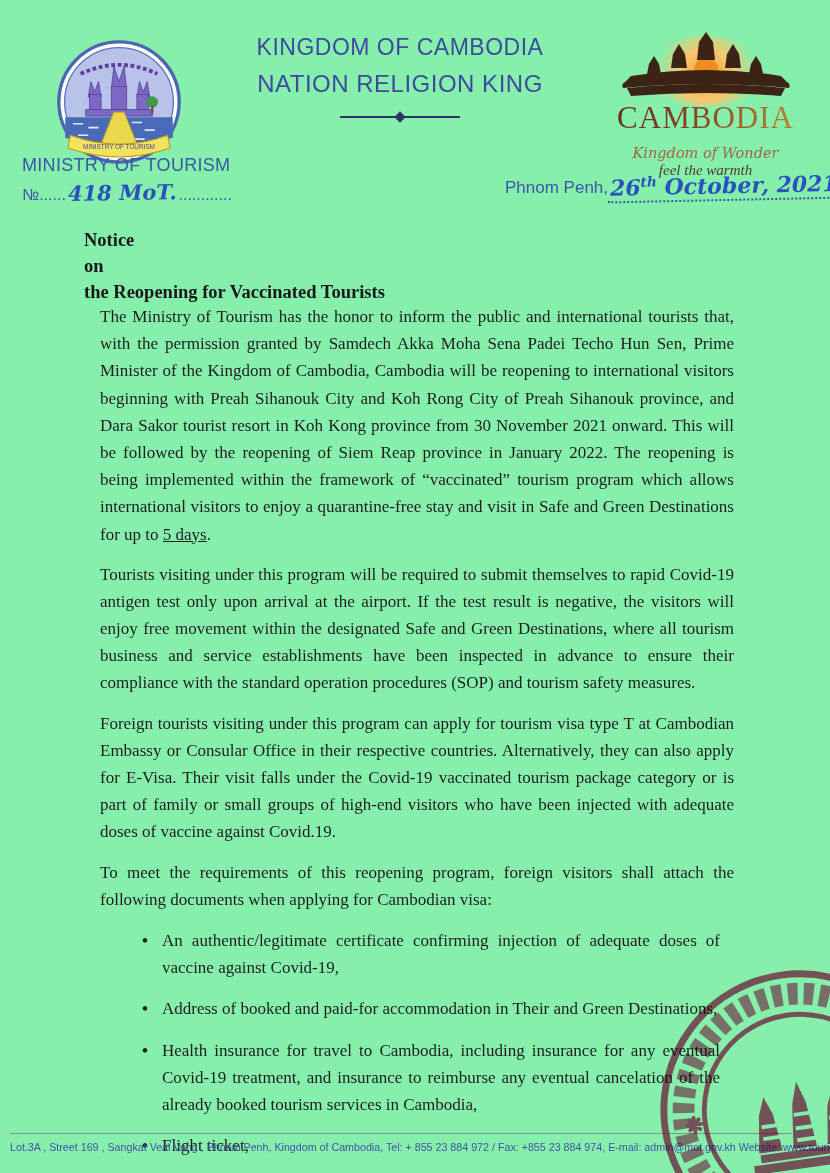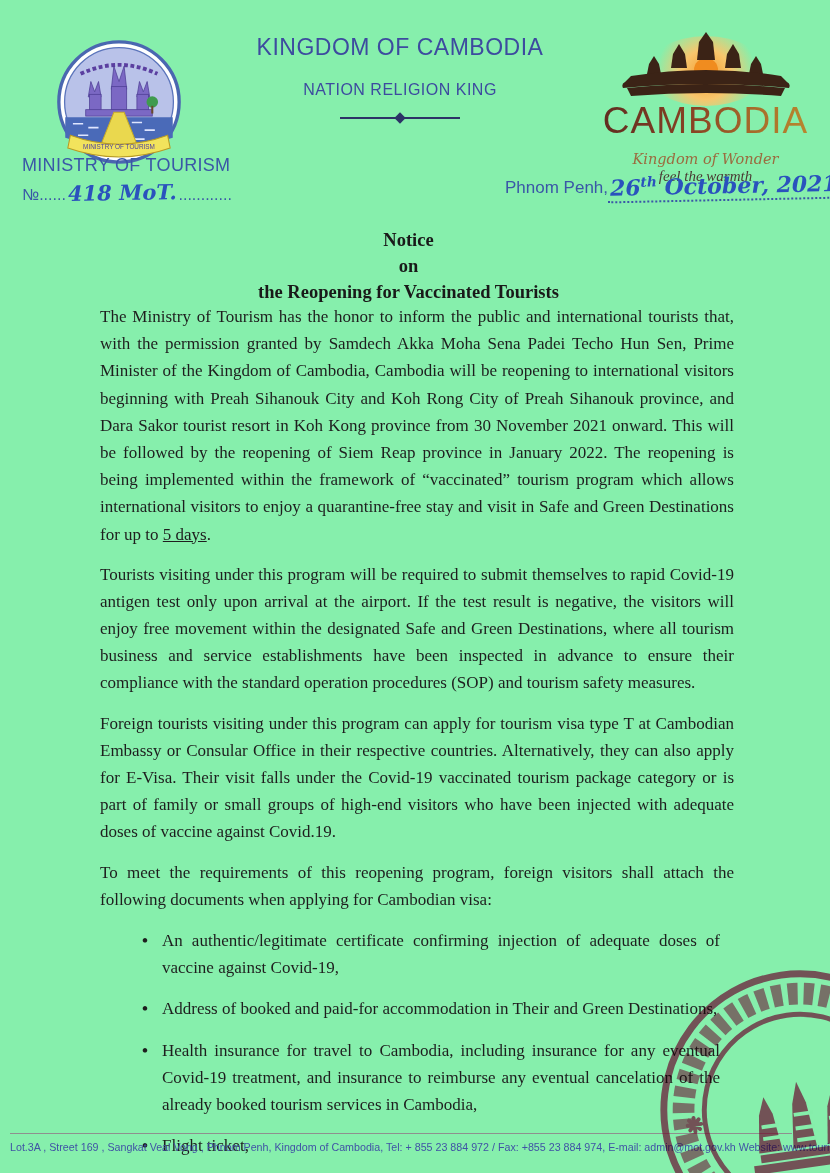--- a/index.html
+++ b/index.html
@@ -13,35 +13,35 @@
     font-family:"Liberation Serif", serif;
     color:#1f1f1f;
   }
   
   .header{position:absolute;top:0;left:0;width:100%;height:215px;}
   .kingdom-block{
     position:absolute;top:34px;left:225px;width:350px;text-align:center;
     font-family:"Liberation Sans", sans-serif;color:#3d4b9f;
   }
   .kingdom-title{font-size:23px;letter-spacing:.5px;}
-  .kingdom-motto{font-size:16px;margin-top:20px;letter-spacing:.5px;}
+  .kingdom-motto{font-size:24px;margin-top:9px;letter-spacing:.5px;}
   .ornament{position:relative;width:120px;height:10px;margin:14px auto 0;}
   .ornament .line{position:absolute;top:4px;left:0;width:100%;height:1.5px;background:#2c3366;}
   .ornament .mid{position:absolute;top:1px;left:50%;width:8px;height:8px;margin-left:-4px;
     background:#2c3366;transform:rotate(45deg);}
   
   .emblem{position:absolute;top:38px;left:55px;width:128px;height:128px;}
   
   .cam-logo{position:absolute;top:30px;left:598px;width:215px;text-align:center;}
   .cam-silhouette{position:relative;width:190px;height:78px;margin:0 auto;}
   .cam-glow{position:absolute;left:35px;top:6px;width:120px;height:70px;border-radius:50%;
     background:radial-gradient(circle at 50% 55%, #f49b2e 0%, #f8c66d 35%, rgba(248,198,109,0) 70%);}
   .cam-svg{position:absolute;left:0;top:0;}
   .cam-wordmark{
-    font-family:Liberation Sans, sans-serif;font-size:37px;letter-spacing:1px;line-height:1;
+    font-family:Liberation Serif, serif;font-size:31px;letter-spacing:1px;line-height:1;
     color:#6d3320;margin-top:-6px;
     background:linear-gradient(90deg,#5e2b20 0%,#8a4324 45%,#a96f2b 75%,#b98a2f 100%);
     -webkit-background-clip:text;background-clip:text;
   }
   @supports ((-webkit-background-clip:text) or (background-clip:text)){
     .cam-wordmark{color:transparent;-webkit-text-fill-color:transparent;}
   }
   .cam-tag1{font-family:"DejaVu Serif", serif;font-style:italic;font-size:14.5px;color:#9b6b3f;margin-top:12px;}
   .cam-tag2{font-family:"Liberation Serif", serif;font-style:italic;font-size:15px;color:#4a3a33;margin-top:1px;}
   
@@ -50,21 +50,21 @@
   .doc-no{position:absolute;top:180px;left:22px;font-family:"Liberation Sans", sans-serif;
     font-size:16px;color:#3a57a7;white-space:nowrap;}
   .handwrite{font-family:"DejaVu Serif", serif;font-style:italic;font-weight:700;color:#2a52bd;}
   .doc-no .handwrite{font-size:21px;display:inline-block;transform:rotate(-1deg);margin:0 2px;}
   .dateline{position:absolute;top:172px;left:505px;width:300px;white-space:nowrap;
     font-family:"Liberation Sans", sans-serif;font-size:17px;color:#3a57a7;}
   .dateline .handwrite{font-size:22px;border-bottom:2px dotted #3a57a7;display:inline-block;
     transform:rotate(-1.2deg);padding:0 2px 1px;}
   .dateline sup{font-size:62%;}
   
-  .title-block{position:absolute;top:230px;left:92px;width:633px;text-align:center;}
+  .title-block{position:absolute;top:230px;left:84px;width:633px;text-align:left;}
   .title-line{font-weight:700;font-size:18.5px;color:#191919;}
   .title-line + .title-line{margin-top:5px;}
   
   .body-text{position:absolute;top:303px;left:100px;width:634px;
     font-size:17px;line-height:1.6;text-align:justify;color:#1e1e1e;}
   .para{margin:0 0 13px 0;}
   .b{font-weight:400;}
   .u{text-decoration:underline;}
   sup{font-size:60%;}
   ul.bullets{margin:2px 0 13px 0;padding:0;list-style:none;}

